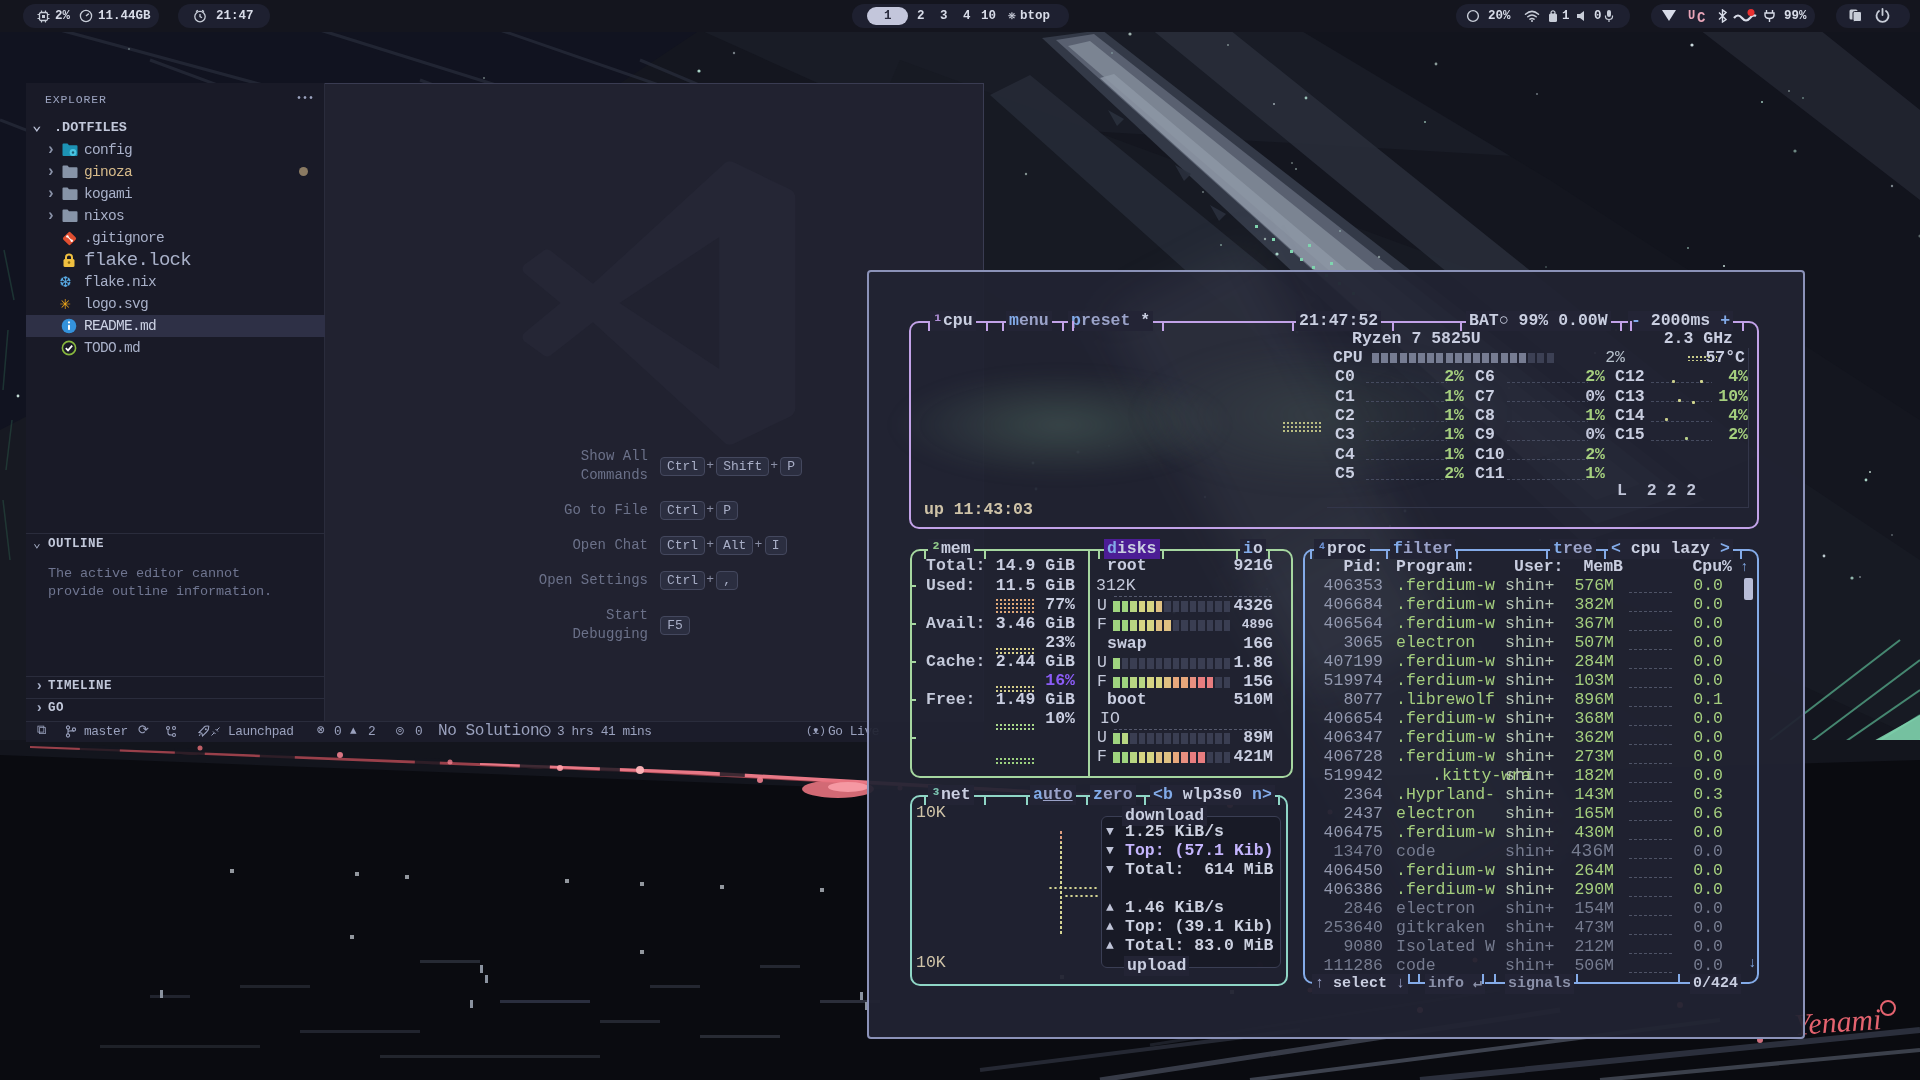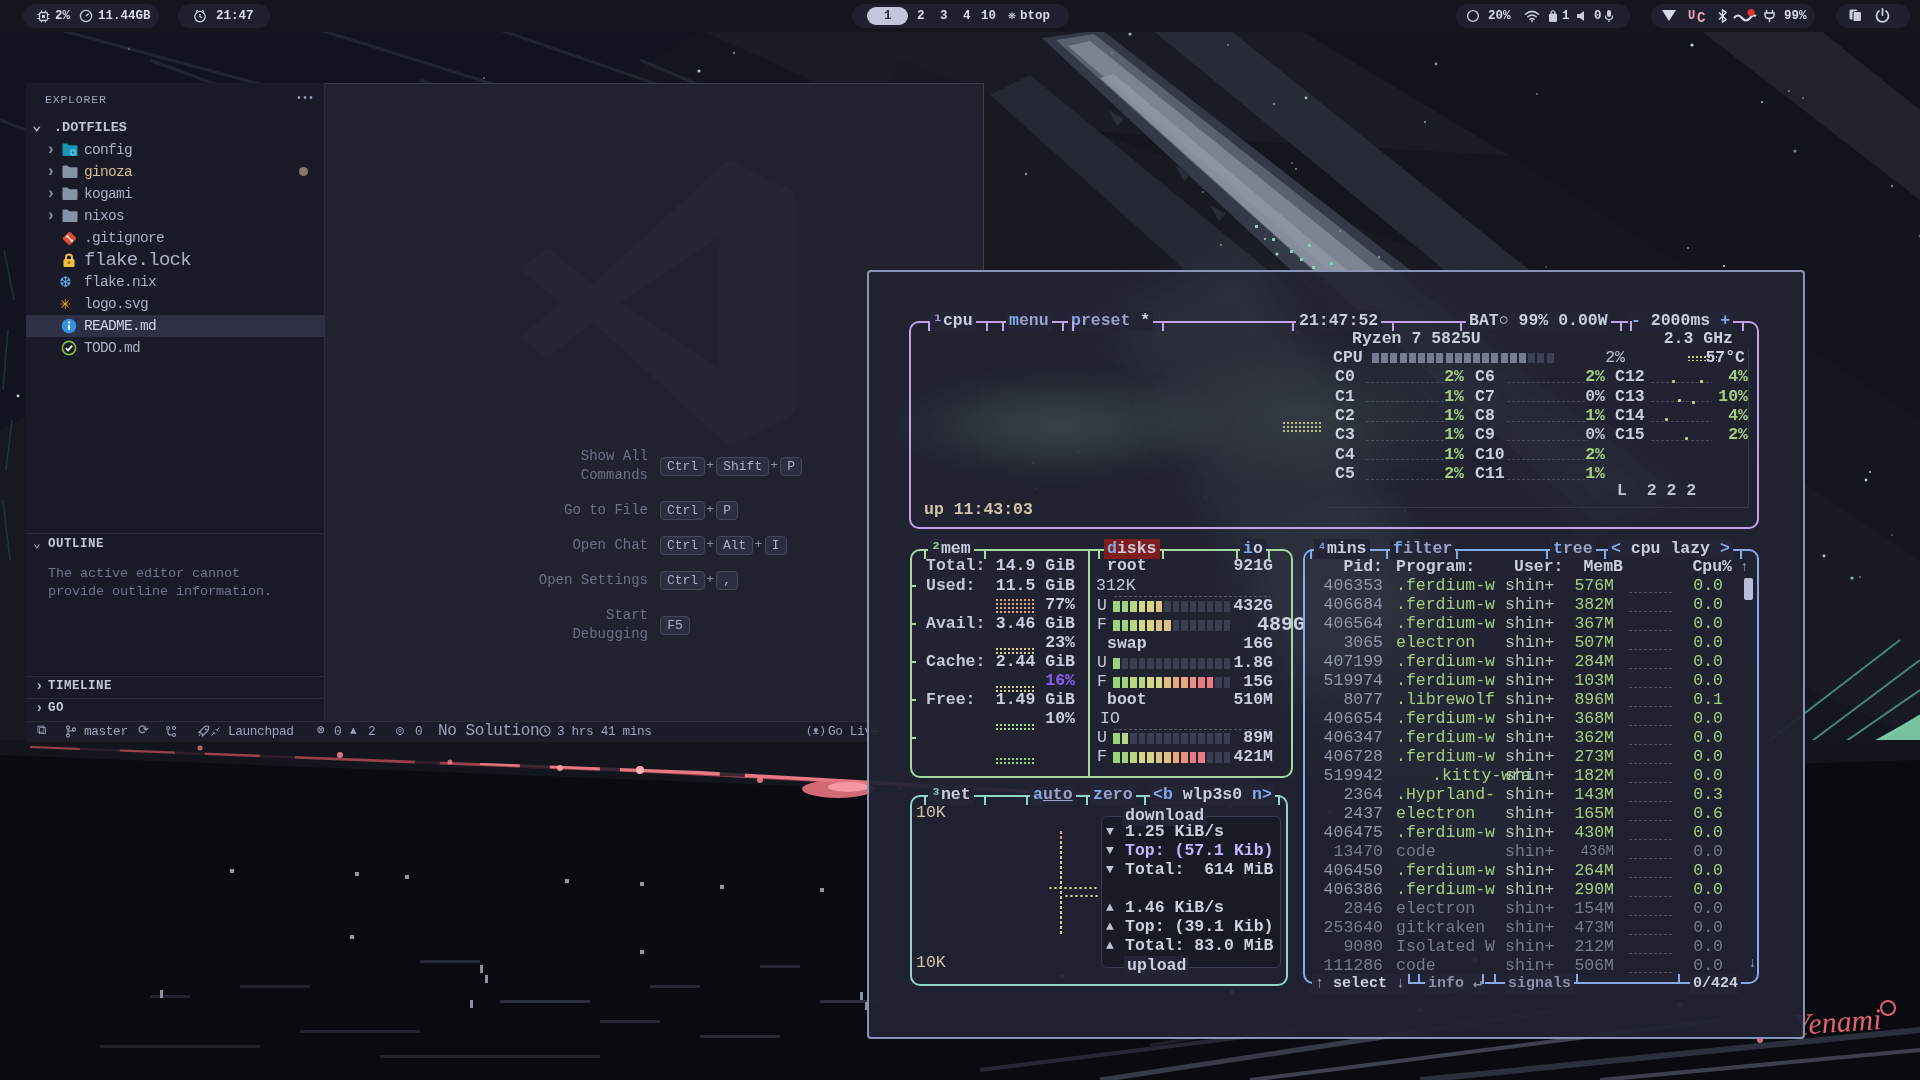--- a/index.html
+++ b/index.html
@@ -473,21 +473,21 @@
 <div style="position:absolute;left:1700px;top:380px;width:3px;height:3px;background:#d0d48e;border-radius:1px;"></div>
 <div style="position:absolute;left:1672px;top:380px;width:3px;height:3px;background:#c8cc8a;border-radius:1px;"></div>
 <div style="position:absolute;left:1282px;top:421px;width:40px;height:12px;background-image:radial-gradient(#c8cc8a 1px, transparent 1.2px);background-size:4px 4px;opacity:0.9;"></div>
 <div class="t " style="left:1617px;top:481.3px;font-size:16.5px;line-height:19.30px;color:#c0c5d8;font-weight:700;">L  2 2 2</div>
 <div class="t " style="left:924px;top:500.3px;font-size:16.5px;line-height:19.30px;color:#cfc3a8;font-weight:700;">up 11:43:03</div>
 <div style="position:absolute;left:1748px;top:348px;width:1px;height:160px;background:#33364a;"></div>
 <div style="position:absolute;left:1327px;top:507px;width:422px;height:1px;background:#33364a;"></div>
 <div style="position:absolute;left:910px;top:549px;width:383px;height:229px;border:2px solid #a6d7a0;border-radius:10px;"></div>
 <div style="position:absolute;left:1088px;top:551px;width:2px;height:226px;background:#a6d7a0;"></div>
 <div class="t" style="left:928px;top:539.3px;font-size:16.5px;line-height:19.3px;background:#232435;padding:0 3px;"><span style="color:#8fc888;font-weight:700;">²</span><span style="color:#c9cee0;font-weight:700;">mem</span></div>
-<div class="t" style="left:1104px;top:539.3px;font-size:16.5px;line-height:19.3px;background:#7f1d1d;padding:0 3px;"><span style="color:#82aae8;font-weight:700;">d</span><span style="color:#c9cee0;font-weight:700;">isks</span></div>
+<div class="t" style="left:1104px;top:539.3px;font-size:16.5px;line-height:19.3px;background:#4c1d95;padding:0 3px;"><span style="color:#82aae8;font-weight:700;">d</span><span style="color:#c9cee0;font-weight:700;">isks</span></div>
 <div class="t" style="left:1240px;top:539.3px;font-size:16.5px;line-height:19.3px;background:#232435;padding:0 3px;"><span style="color:#82aae8;font-weight:700;">i</span><span style="color:#c9cee0;font-weight:700;">o</span></div>
 <div class="t " style="left:926px;top:556.3px;font-size:16.5px;line-height:19.30px;color:#c4c9da;font-weight:700;">Total:</div>
 <div class="t " style="right:845px;top:556.3px;font-size:16.5px;line-height:19.30px;color:#c9cee0;font-weight:700;">14.9 GiB</div>
 <div class="t " style="left:926px;top:576.3px;font-size:16.5px;line-height:19.30px;color:#c4c9da;font-weight:700;">Used:</div>
 <div class="t " style="right:845px;top:576.3px;font-size:16.5px;line-height:19.30px;color:#c9cee0;font-weight:700;">11.5 GiB</div>
 <div class="t " style="right:845px;top:595.3px;font-size:16.5px;line-height:19.30px;color:#c9cee0;font-weight:700;">77%</div>
 <div class="t " style="left:926px;top:614.3px;font-size:16.5px;line-height:19.30px;color:#c4c9da;font-weight:700;">Avail:</div>
 <div class="t " style="right:845px;top:614.3px;font-size:16.5px;line-height:19.30px;color:#c9cee0;font-weight:700;">3.46 GiB</div>
 <div class="t " style="right:845px;top:633.3px;font-size:16.5px;line-height:19.30px;color:#c9cee0;font-weight:700;">23%</div>
 <div class="t " style="left:926px;top:652.3px;font-size:16.5px;line-height:19.30px;color:#c4c9da;font-weight:700;">Cache:</div>
@@ -508,21 +508,21 @@
 <div style="position:absolute;left:910px;top:737px;width:6px;height:2px;background:#a6d7a0;"></div>
 <div class="t " style="left:1107px;top:556.3px;font-size:16.5px;line-height:19.30px;color:#c9cee0;font-weight:700;">root</div>
 <div class="t " style="right:647px;top:556.3px;font-size:16.5px;line-height:19.30px;color:#c9cee0;font-weight:700;">921G</div>
 <div class="t " style="left:1096px;top:576.3px;font-size:16.5px;line-height:19.30px;color:#c4c9da;">312K</div>
 <div style="position:absolute;left:1113px;top:595px;width:158px;height:3px;background-image:radial-gradient(#55596e 1px, transparent 1.2px);background-size:5px 3px;"></div>
 <div class="t " style="left:1097px;top:596.3px;font-size:16.5px;line-height:19.30px;color:#c4c9da;">U</div>
 <div style="position:absolute;left:1113px;top:600.5px;font-size:0;"><i style="width:6.5px;height:11px;background:#9fd47f;display:inline-block;margin-right:2px;"></i><i style="width:6.5px;height:11px;background:#9fd47f;display:inline-block;margin-right:2px;"></i><i style="width:6.5px;height:11px;background:#b8d682;display:inline-block;margin-right:2px;"></i><i style="width:6.5px;height:11px;background:#d6d583;display:inline-block;margin-right:2px;"></i><i style="width:6.5px;height:11px;background:#d6d583;display:inline-block;margin-right:2px;"></i><i style="width:6.5px;height:11px;background:#dfc182;display:inline-block;margin-right:2px;"></i><i style="width:6.5px;height:11px;background:#3a3e52;display:inline-block;margin-right:2px;"></i><i style="width:6.5px;height:11px;background:#3a3e52;display:inline-block;margin-right:2px;"></i><i style="width:6.5px;height:11px;background:#3a3e52;display:inline-block;margin-right:2px;"></i><i style="width:6.5px;height:11px;background:#3a3e52;display:inline-block;margin-right:2px;"></i><i style="width:6.5px;height:11px;background:#3a3e52;display:inline-block;margin-right:2px;"></i><i style="width:6.5px;height:11px;background:#3a3e52;display:inline-block;margin-right:2px;"></i><i style="width:6.5px;height:11px;background:#3a3e52;display:inline-block;margin-right:2px;"></i><i style="width:6.5px;height:11px;background:#3a3e52;display:inline-block;margin-right:2px;"></i></div>
 <div class="t " style="right:647px;top:596.3px;font-size:16.5px;line-height:19.30px;color:#c9cee0;font-weight:700;">432G</div>
 <div class="t " style="left:1097px;top:615.3px;font-size:16.5px;line-height:19.30px;color:#c4c9da;">F</div>
 <div style="position:absolute;left:1113px;top:619.5px;font-size:0;"><i style="width:6.5px;height:11px;background:#9fd47f;display:inline-block;margin-right:2px;"></i><i style="width:6.5px;height:11px;background:#9fd47f;display:inline-block;margin-right:2px;"></i><i style="width:6.5px;height:11px;background:#b8d682;display:inline-block;margin-right:2px;"></i><i style="width:6.5px;height:11px;background:#d6d583;display:inline-block;margin-right:2px;"></i><i style="width:6.5px;height:11px;background:#d6d583;display:inline-block;margin-right:2px;"></i><i style="width:6.5px;height:11px;background:#dfc182;display:inline-block;margin-right:2px;"></i><i style="width:6.5px;height:11px;background:#dfc182;display:inline-block;margin-right:2px;"></i><i style="width:6.5px;height:11px;background:#3a3e52;display:inline-block;margin-right:2px;"></i><i style="width:6.5px;height:11px;background:#3a3e52;display:inline-block;margin-right:2px;"></i><i style="width:6.5px;height:11px;background:#3a3e52;display:inline-block;margin-right:2px;"></i><i style="width:6.5px;height:11px;background:#3a3e52;display:inline-block;margin-right:2px;"></i><i style="width:6.5px;height:11px;background:#3a3e52;display:inline-block;margin-right:2px;"></i><i style="width:6.5px;height:11px;background:#3a3e52;display:inline-block;margin-right:2px;"></i><i style="width:6.5px;height:11px;background:#3a3e52;display:inline-block;margin-right:2px;"></i></div>
-<div class="t " style="right:615px;top:615.3px;font-size:20px;line-height:19.30px;color:#c9cee0;font-weight:700;">489G</div>
+<div class="t " style="right:647px;top:615.3px;font-size:13px;line-height:19.30px;color:#c9cee0;font-weight:700;">489G</div>
 <div class="t " style="left:1107px;top:634.3px;font-size:16.5px;line-height:19.30px;color:#c9cee0;font-weight:700;">swap</div>
 <div class="t " style="right:647px;top:634.3px;font-size:16.5px;line-height:19.30px;color:#c9cee0;font-weight:700;">16G</div>
 <div class="t " style="left:1097px;top:653.3px;font-size:16.5px;line-height:19.30px;color:#c4c9da;">U</div>
 <div style="position:absolute;left:1113px;top:657.5px;font-size:0;"><i style="width:6.5px;height:11px;background:#9fd47f;display:inline-block;margin-right:2px;"></i><i style="width:6.5px;height:11px;background:#3a3e52;display:inline-block;margin-right:2px;"></i><i style="width:6.5px;height:11px;background:#3a3e52;display:inline-block;margin-right:2px;"></i><i style="width:6.5px;height:11px;background:#3a3e52;display:inline-block;margin-right:2px;"></i><i style="width:6.5px;height:11px;background:#3a3e52;display:inline-block;margin-right:2px;"></i><i style="width:6.5px;height:11px;background:#3a3e52;display:inline-block;margin-right:2px;"></i><i style="width:6.5px;height:11px;background:#3a3e52;display:inline-block;margin-right:2px;"></i><i style="width:6.5px;height:11px;background:#3a3e52;display:inline-block;margin-right:2px;"></i><i style="width:6.5px;height:11px;background:#3a3e52;display:inline-block;margin-right:2px;"></i><i style="width:6.5px;height:11px;background:#3a3e52;display:inline-block;margin-right:2px;"></i><i style="width:6.5px;height:11px;background:#3a3e52;display:inline-block;margin-right:2px;"></i><i style="width:6.5px;height:11px;background:#3a3e52;display:inline-block;margin-right:2px;"></i><i style="width:6.5px;height:11px;background:#3a3e52;display:inline-block;margin-right:2px;"></i><i style="width:6.5px;height:11px;background:#3a3e52;display:inline-block;margin-right:2px;"></i></div>
 <div class="t " style="right:647px;top:653.3px;font-size:16.5px;line-height:19.30px;color:#c9cee0;font-weight:700;">1.8G</div>
 <div class="t " style="left:1097px;top:672.3px;font-size:16.5px;line-height:19.30px;color:#c4c9da;">F</div>
 <div style="position:absolute;left:1113px;top:676.5px;font-size:0;"><i style="width:6.5px;height:11px;background:#9fd47f;display:inline-block;margin-right:2px;"></i><i style="width:6.5px;height:11px;background:#9fd47f;display:inline-block;margin-right:2px;"></i><i style="width:6.5px;height:11px;background:#b8d682;display:inline-block;margin-right:2px;"></i><i style="width:6.5px;height:11px;background:#b8d682;display:inline-block;margin-right:2px;"></i><i style="width:6.5px;height:11px;background:#d6d583;display:inline-block;margin-right:2px;"></i><i style="width:6.5px;height:11px;background:#d6d583;display:inline-block;margin-right:2px;"></i><i style="width:6.5px;height:11px;background:#dfc182;display:inline-block;margin-right:2px;"></i><i style="width:6.5px;height:11px;background:#e8a87c;display:inline-block;margin-right:2px;"></i><i style="width:6.5px;height:11px;background:#e8a87c;display:inline-block;margin-right:2px;"></i><i style="width:6.5px;height:11px;background:#e88f80;display:inline-block;margin-right:2px;"></i><i style="width:6.5px;height:11px;background:#e87d7f;display:inline-block;margin-right:2px;"></i><i style="width:6.5px;height:11px;background:#e87d7f;display:inline-block;margin-right:2px;"></i><i style="width:6.5px;height:11px;background:#3a3e52;display:inline-block;margin-right:2px;"></i><i style="width:6.5px;height:11px;background:#3a3e52;display:inline-block;margin-right:2px;"></i></div>
 <div class="t " style="right:647px;top:672.3px;font-size:16.5px;line-height:19.30px;color:#c9cee0;font-weight:700;">15G</div>
 <div class="t " style="left:1107px;top:690.3px;font-size:16.5px;line-height:19.30px;color:#c9cee0;font-weight:700;">boot</div>
 <div class="t " style="right:647px;top:690.3px;font-size:16.5px;line-height:19.30px;color:#c9cee0;font-weight:700;">510M</div>
@@ -554,21 +554,21 @@
 <div class="t " style="left:1125px;top:898.3px;font-size:16.5px;line-height:19.30px;color:#ccd1e0;font-weight:700;">1.46 KiB/s</div>
 <div class="t " style="left:1106px;top:919.4px;font-size:13px;line-height:15.21px;color:#c0c5d8;">▲</div>
 <div class="t " style="left:1125px;top:917.3px;font-size:16.5px;line-height:19.30px;color:#ccd1e0;font-weight:700;">Top: (39.1 Kib)</div>
 <div class="t " style="left:1106px;top:938.4px;font-size:13px;line-height:15.21px;color:#c0c5d8;">▲</div>
 <div class="t " style="left:1125px;top:936.3px;font-size:16.5px;line-height:19.30px;color:#ccd1e0;font-weight:700;">Total: 83.0 MiB</div>
 <div style="position:absolute;left:1059px;top:830px;width:4px;height:105px;background-image:radial-gradient(#d3d392 1.1px, transparent 1.3px);background-size:4px 5px;"></div>
 <div style="position:absolute;left:1059px;top:830px;width:4px;height:12px;background-image:radial-gradient(#e0a080 1.1px, transparent 1.3px);background-size:4px 5px;"></div>
 <div style="position:absolute;left:1048px;top:886px;width:50px;height:4px;background-image:radial-gradient(#d3d392 1.1px, transparent 1.3px);background-size:5px 4px;"></div>
 <div style="position:absolute;left:1064px;top:894px;width:34px;height:4px;background-image:radial-gradient(#d3d392 1.1px, transparent 1.3px);background-size:5px 4px;"></div>
 <div style="position:absolute;left:1303px;top:549px;width:456px;height:435px;border:2px solid #84abe8;border-radius:10px;"></div>
-<div class="t" style="left:1314px;top:539.3px;font-size:16.5px;line-height:19.3px;background:#232435;padding:0 3px;"><span style="color:#6f95d8;font-weight:700;">⁴</span><span style="color:#c9cee0;font-weight:700;">mins</span></div>
+<div class="t" style="left:1314px;top:539.3px;font-size:16.5px;line-height:19.3px;background:#232435;padding:0 3px;"><span style="color:#6f95d8;font-weight:700;">⁴</span><span style="color:#c9cee0;font-weight:700;">proc</span></div>
 <div class="t" style="left:1390px;top:539.3px;font-size:16.5px;line-height:19.3px;background:#232435;padding:0 3px;"><span style="color:#82aae8;font-weight:700;">f</span><span style="color:#9aa2c8;font-weight:700;">ilter</span></div>
 <div class="t" style="left:1550px;top:539.3px;font-size:16.5px;line-height:19.3px;background:#232435;padding:0 3px;"><span style="color:#82aae8;font-weight:700;">t</span><span style="color:#9aa2c8;font-weight:700;">ree</span></div>
 <div class="t" style="left:1608px;top:539.3px;font-size:16.5px;line-height:19.3px;background:#232435;padding:0 3px;"><span style="color:#82aae8;font-weight:700;">&lt;</span><span style="color:#c9cee0;font-weight:700;"> cpu lazy </span><span style="color:#82aae8;font-weight:700;">&gt;</span></div>
 <div class="t " style="right:537px;top:557.3px;font-size:16.5px;line-height:19.30px;color:#c9cee0;font-weight:700;">Pid:</div>
 <div class="t " style="left:1396px;top:557.3px;font-size:16.5px;line-height:19.30px;color:#c9cee0;font-weight:700;">Program:</div>
 <div class="t " style="left:1514px;top:557.3px;font-size:16.5px;line-height:19.30px;color:#c9cee0;font-weight:700;">User:</div>
 <div class="t " style="right:297px;top:557.3px;font-size:16.5px;line-height:19.30px;color:#c9cee0;font-weight:700;">MemB</div>
 <div class="t " style="right:188px;top:557.3px;font-size:16.5px;line-height:19.30px;color:#c9cee0;font-weight:700;">Cpu%</div>
 <div class="t " style="left:1740px;top:558.8px;font-size:14px;line-height:16.38px;color:#82aae8;font-weight:700;">↑</div>
 <div class="t " style="right:537px;top:575.8px;font-size:16.5px;line-height:19.30px;color:#9298ae;">406353</div>
@@ -651,21 +651,21 @@
 <div class="t " style="right:197px;top:803.8px;font-size:16.5px;line-height:19.30px;color:#a5cf7e;">0.6</div>
 <div class="t " style="right:537px;top:822.8px;font-size:16.5px;line-height:19.30px;color:#9298ae;">406475</div>
 <div class="t " style="left:1396px;top:822.8px;font-size:16.5px;line-height:19.30px;color:#a5cf7e;">.ferdium-w</div>
 <div class="t " style="left:1505px;top:822.8px;font-size:16.5px;line-height:19.30px;color:#b5c4b4;">shin+</div>
 <div class="t " style="right:306px;top:822.8px;font-size:16.5px;line-height:19.30px;color:#a5cf7e;">430M</div>
 <div style="position:absolute;left:1628px;top:837.5px;width:44px;height:3px;background-image:radial-gradient(#4e5366 1px, transparent 1.2px);background-size:5px 3px;"></div>
 <div class="t " style="right:197px;top:822.8px;font-size:16.5px;line-height:19.30px;color:#a5cf7e;">0.0</div>
 <div class="t " style="right:537px;top:841.8px;font-size:16.5px;line-height:19.30px;color:#767c90;">13470</div>
 <div class="t " style="left:1396px;top:841.8px;font-size:16.5px;line-height:19.30px;color:#767c90;">code</div>
 <div class="t " style="left:1505px;top:841.8px;font-size:16.5px;line-height:19.30px;color:#767c90;">shin+</div>
-<div class="t " style="right:306px;top:841.8px;font-size:14px;line-height:19.30px;color:#767c90;">436M</div>
+<div class="t " style="right:306px;top:841.8px;font-size:18px;line-height:19.30px;color:#767c90;">436M</div>
 <div style="position:absolute;left:1628px;top:856.5px;width:44px;height:3px;background-image:radial-gradient(#4e5366 1px, transparent 1.2px);background-size:5px 3px;"></div>
 <div class="t " style="right:197px;top:841.8px;font-size:16.5px;line-height:19.30px;color:#767c90;">0.0</div>
 <div class="t " style="right:537px;top:860.8px;font-size:16.5px;line-height:19.30px;color:#9298ae;">406450</div>
 <div class="t " style="left:1396px;top:860.8px;font-size:16.5px;line-height:19.30px;color:#a5cf7e;">.ferdium-w</div>
 <div class="t " style="left:1505px;top:860.8px;font-size:16.5px;line-height:19.30px;color:#b5c4b4;">shin+</div>
 <div class="t " style="right:306px;top:860.8px;font-size:16.5px;line-height:19.30px;color:#a5cf7e;">264M</div>
 <div style="position:absolute;left:1628px;top:875.5px;width:44px;height:3px;background-image:radial-gradient(#4e5366 1px, transparent 1.2px);background-size:5px 3px;"></div>
 <div class="t " style="right:197px;top:860.8px;font-size:16.5px;line-height:19.30px;color:#a5cf7e;">0.0</div>
 <div class="t " style="right:537px;top:879.8px;font-size:16.5px;line-height:19.30px;color:#9298ae;">406386</div>
 <div class="t " style="left:1396px;top:879.8px;font-size:16.5px;line-height:19.30px;color:#a5cf7e;">.ferdium-w</div>

